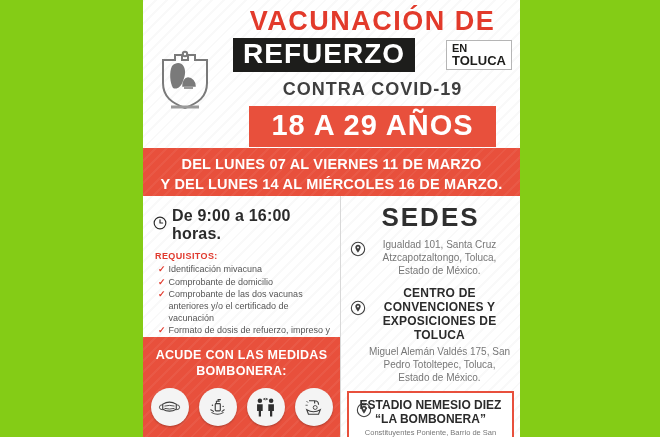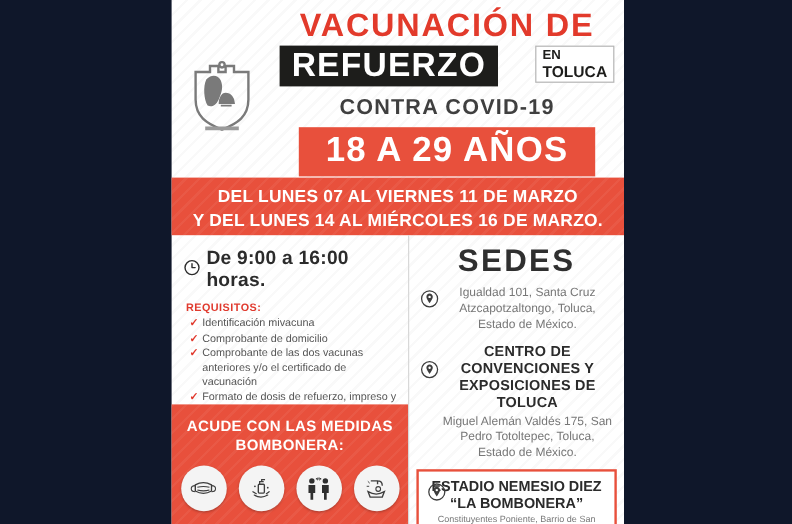--- a/index.html
+++ b/index.html
@@ -1,37 +1,37 @@
 <!DOCTYPE html>
 <html><head>
 <meta charset="utf-8">
 <style>
   * { margin:0; padding:0; box-sizing:border-box; }
   body { font-family:"Liberation Sans", sans-serif; background:#555; }
   .canvas {
     position:relative; width:660px; height:437px; overflow:hidden;
-    background:#0f172a;
+    background:#84cc16;
   }
   .poster {
     position:absolute; left:143px; top:0; width:377px; height:437px;
     background:
       repeating-linear-gradient(135deg, rgba(0,0,0,0.025) 0 2px, rgba(0,0,0,0) 2px 8px),
       #ffffff;
     display:flex; flex-direction:column;
   }
 
   
   .header { position:relative; height:148px; flex:none; }
   .emblem { position:absolute; left:14px; top:50px; width:56px; height:64px; }
   .titles { margin-left:82px; text-align:center; padding-top:7px; }
   .title-top {
     color:#e23a2b; font-weight:bold; font-size:27px; letter-spacing:1.5px;
     line-height:1.05; white-space:nowrap;
   }
-  .badge-row { display:flex; justify-content:center; align-items:flex-start; margin-top:3px;gap:27px; }
+  .badge-row { display:flex; justify-content:center; align-items:center; margin-top:3px;gap:27px; }
   .badge-black {
     background:#1d1d1b; color:#fff; font-weight:bold; font-size:28px;
     letter-spacing:1px; padding:1px 10px 3px; line-height:1.05; white-space:nowrap;
   }
   .badge-white {
     background:#fff; border:1px solid #b5b5b5; margin-left:4px;
     padding:2px 5px 1px; display:flex; flex-direction:column; justify-content:center;
     text-align:left; color:#1d1d1b; font-weight:bold;
   }
   .badge-white .l1 { font-size:11px; line-height:1.05; }

